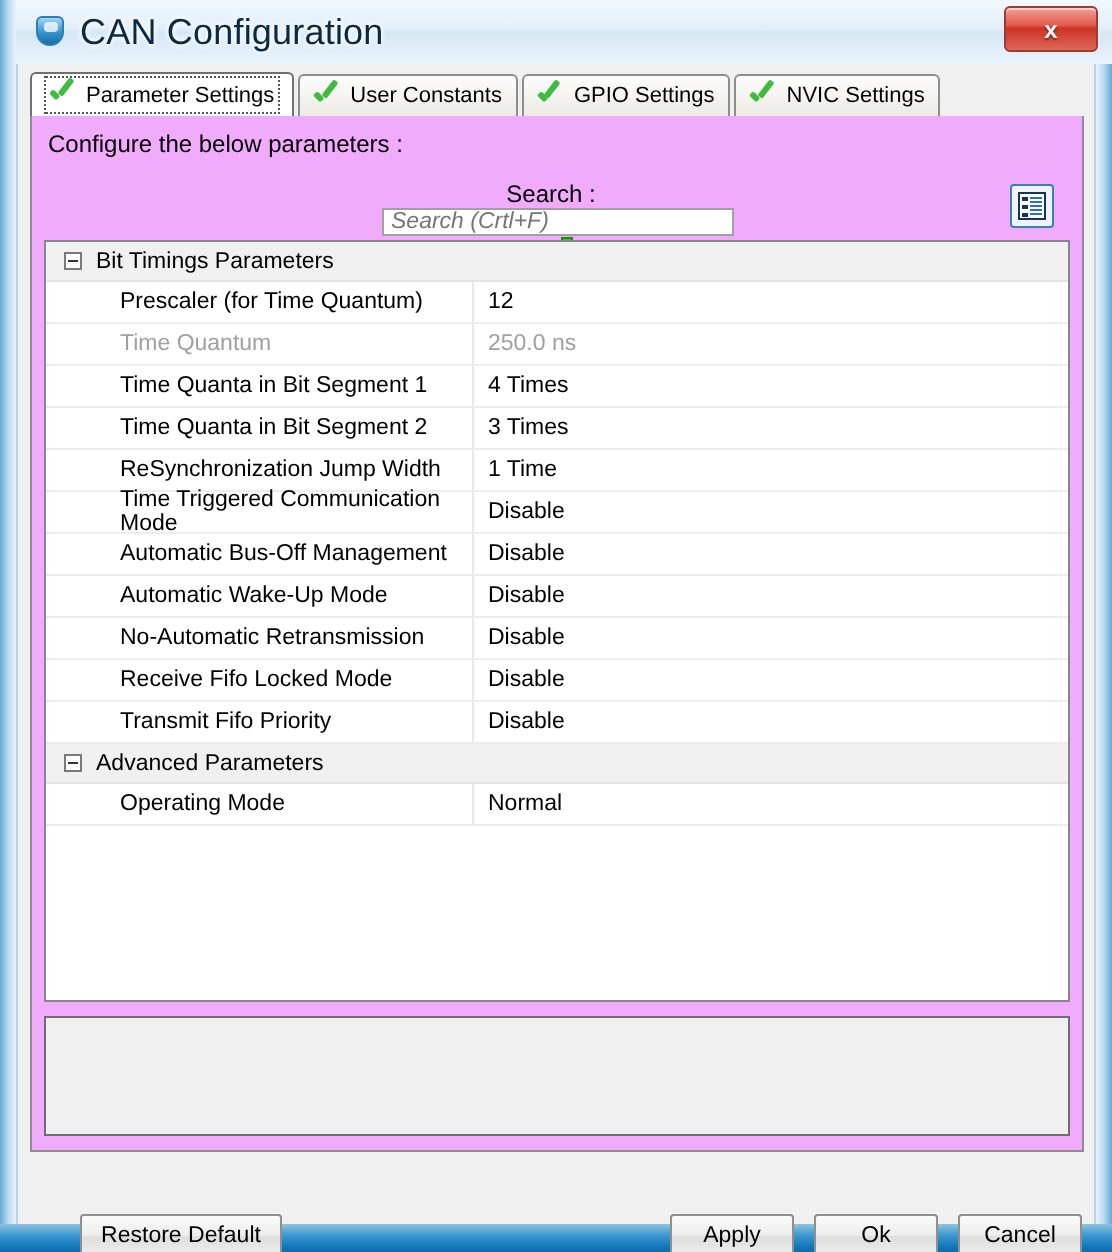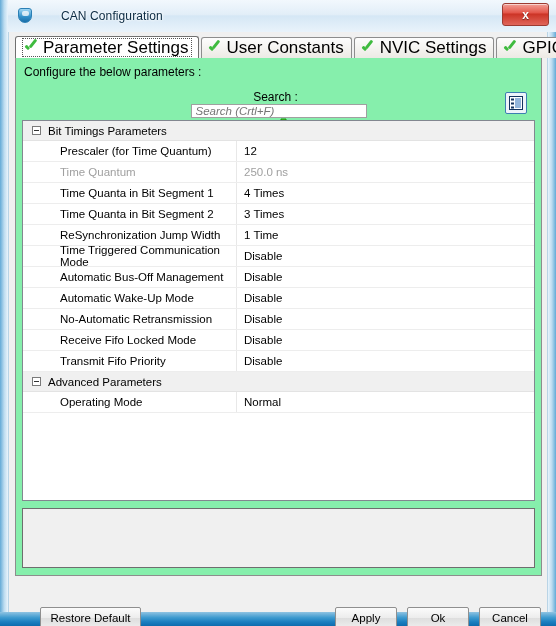--- a/index.html
+++ b/index.html
@@ -41,23 +41,22 @@
     background:linear-gradient(to bottom,#9fd7f5,#2f8fc9 60%,#1b6ea8);
     border-radius:3px 3px 7px 7px;
     border:1px solid #2a7fb5;
     box-sizing:border-box;
   }
   .title-icon .shield:after{
     content:"";position:absolute;left:3px;top:2px;width:7px;height:5px;
     background:rgba(255,255,255,.75);border-radius:2px;
   }
   .title-text{
-    font-size:12px;color:#0b2a42;letter-spacing:.1px;
+    font-size:18px;color:#0b2a42;letter-spacing:.1px;
     text-shadow:0 0 3px #fff,0 0 3px #fff;
-    margin-left:21px;
   }
   .close-btn{
     position:absolute;right:7px;top:3px;width:45px;height:21px;
     border:1px solid #9b3b32;border-radius:3px;
     background:linear-gradient(to bottom,#f2a097 0%,#e3564a 42%,#cc3426 48%,#e0665a 100%);
     box-shadow:inset 0 1px 0 rgba(255,255,255,.55);
     display:flex;align-items:center;justify-content:center;
     color:#fff;font-size:12px;font-weight:bold;
     text-shadow:0 1px 1px rgba(0,0,0,.5);
     cursor:pointer;
@@ -75,21 +74,21 @@
   .tabstrip{
     position:relative;height:22px;margin:4px 0 0 6px;display:flex;align-items:flex-end;
   }
   .tab{
     height:21px;box-sizing:border-box;
     display:flex;align-items:center;gap:4px;
     padding:0 7px;margin-right:2px;
     background:linear-gradient(to bottom,#fdfdfd,#eceae4);
     border:1px solid #8d8d8d;border-bottom:none;
     border-radius:3px 3px 0 0;
-    font-size:17px;color:#000;
+    font-size:11px;color:#000;
     cursor:pointer;white-space:nowrap;
   }
   .tab.active{
     background:#fff;
     padding:0 6px;
     border-color:#707070;
     position:relative;z-index:3;
     height:22px;
   }
   .tab.active .tab-inner{
@@ -104,21 +103,21 @@
     background:#3fbb3f;transform:rotate(45deg);border-radius:1px;
   }
   .check:after{
     content:"";position:absolute;left:2.5px;top:1px;width:10px;height:3px;
     background:#3fbb3f;transform:rotate(-52deg);border-radius:1px;
   }
 
   
   .panel{
     position:absolute;left:6px;top:26px;width:527px;height:518px;
-    background:#86efac;border:1px solid #8d8d8d;border-top:none;box-sizing:border-box;
+    background:#f0abfc;border:1px solid #8d8d8d;border-top:none;box-sizing:border-box;
   }
   .configure-text{
     position:absolute;left:8px;top:7px;font-size:12px;color:#000;
   }
   .search-row{
     position:absolute;left:8px;top:32px;right:8px;height:26px;display:flex;align-items:center;flex-direction:column;
   }
   .search-label{font-size:12px;color:#000;margin-right:6px;}
   .search-input{
     width:176px;height:19px;box-sizing:border-box;
@@ -218,27 +217,27 @@
       </div>
       <div class="tab">
         <span class="tab-inner">
           <span class="check"></span>
           <span>User Constants</span>
         </span>
       </div>
       <div class="tab">
         <span class="tab-inner">
           <span class="check"></span>
-          <span>NVIC Settings</span>
+          <span>GPIO Settings</span>
         </span>
       </div>
       <div class="tab">
         <span class="tab-inner">
           <span class="check"></span>
-          <span>GPIO Settings</span>
+          <span>NVIC Settings</span>
         </span>
       </div>
     </div>
 
     <div class="panel">
 
       <div class="configure-text">Configure the below parameters :</div>
 
       <div class="search-row">
         <span class="search-label">Search :</span>

